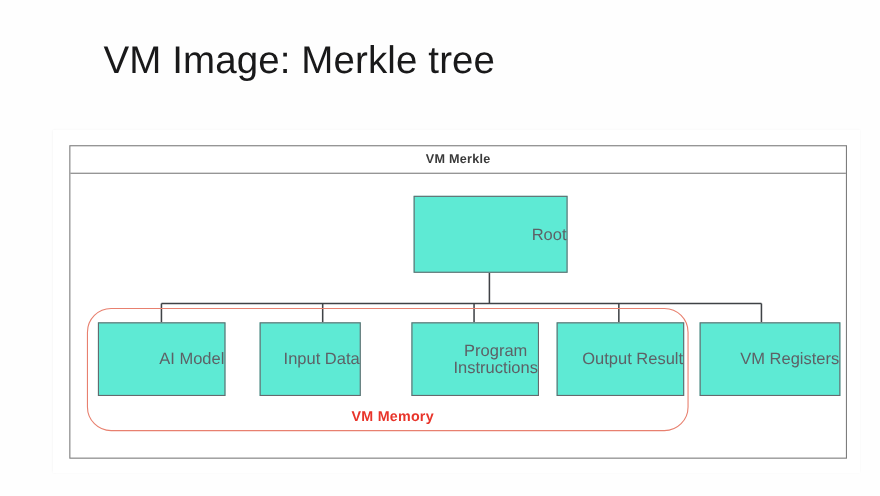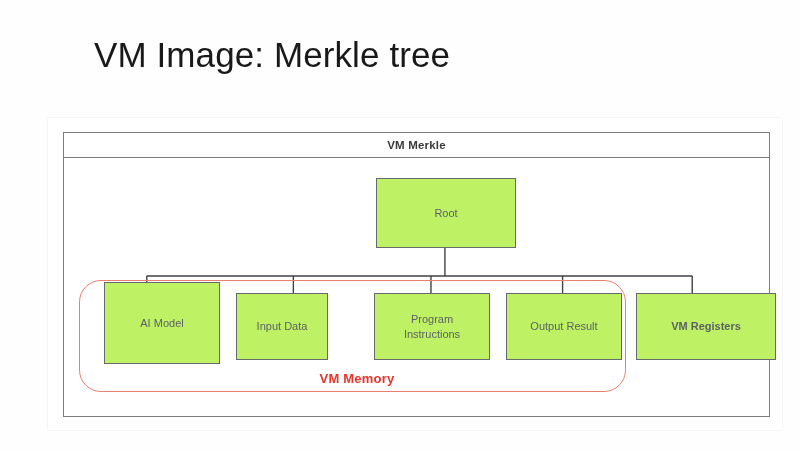--- a/index.html
+++ b/index.html
@@ -76,37 +76,37 @@
     top: 25px;
     width: 100%;
     height: 260px;
   }
 
   
   .node {
     position: absolute;
     box-sizing: border-box;
     border: 1.3px solid #666a6e;
-    background: #bef264;
+    background: #5eead4;
     display: flex;
     align-items: center;
-    justify-content: center;
+    justify-content: flex-end;
     text-align: center;
-    font-size: 11px;
+    font-size: 15px;
     line-height: 15px;
     color: #5d6166;
     z-index: 4;
   }
 
   #node-root    { left: 312px; top: 20px;  width: 140px; height: 70px; }
-  #node-ai-model        { left: 25px;  top: 124px; width: 116px; height: 82px; margin-left: 15px; }
+  #node-ai-model        { left: 25px;  top: 135px; width: 116px; height: 67px; }
   #node-input-data      { left: 172px; top: 135px; width: 92px; height: 67px; }
   #node-program-instr   { left: 310px; top: 135px; width: 116px; height: 67px; }
   #node-output-result   { left: 442px; top: 135px; width: 116px; height: 67px; }
-  #node-vm-registers    { left: 572px; top: 135px; width: 140px; height: 67px; font-weight: bold; }
+  #node-vm-registers    { left: 572px; top: 135px; width: 128px; height: 67px; }
 
   .node-label-multiline { white-space: pre-line; }
 
   
   #connectors {
     position: absolute;
     left: 0; top: 0;
     width: 100%;
     height: 100%;
     z-index: 2;

